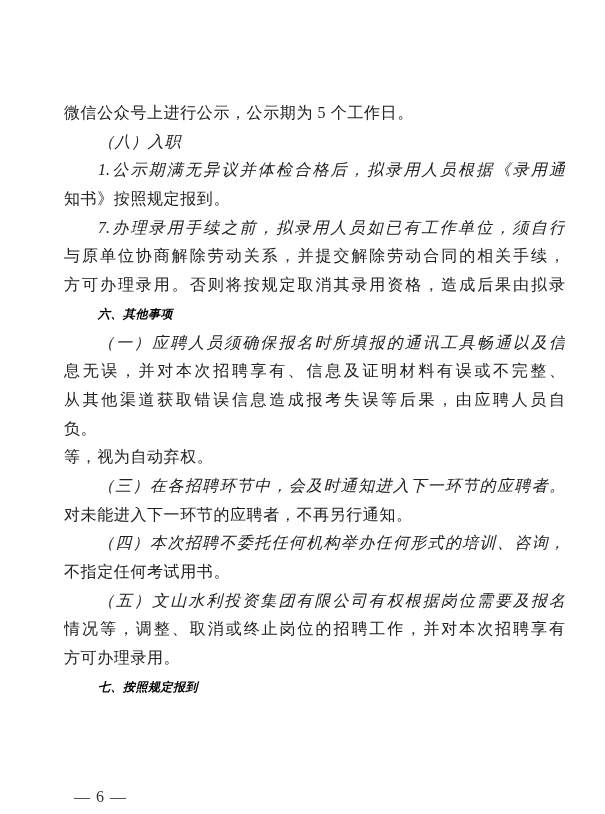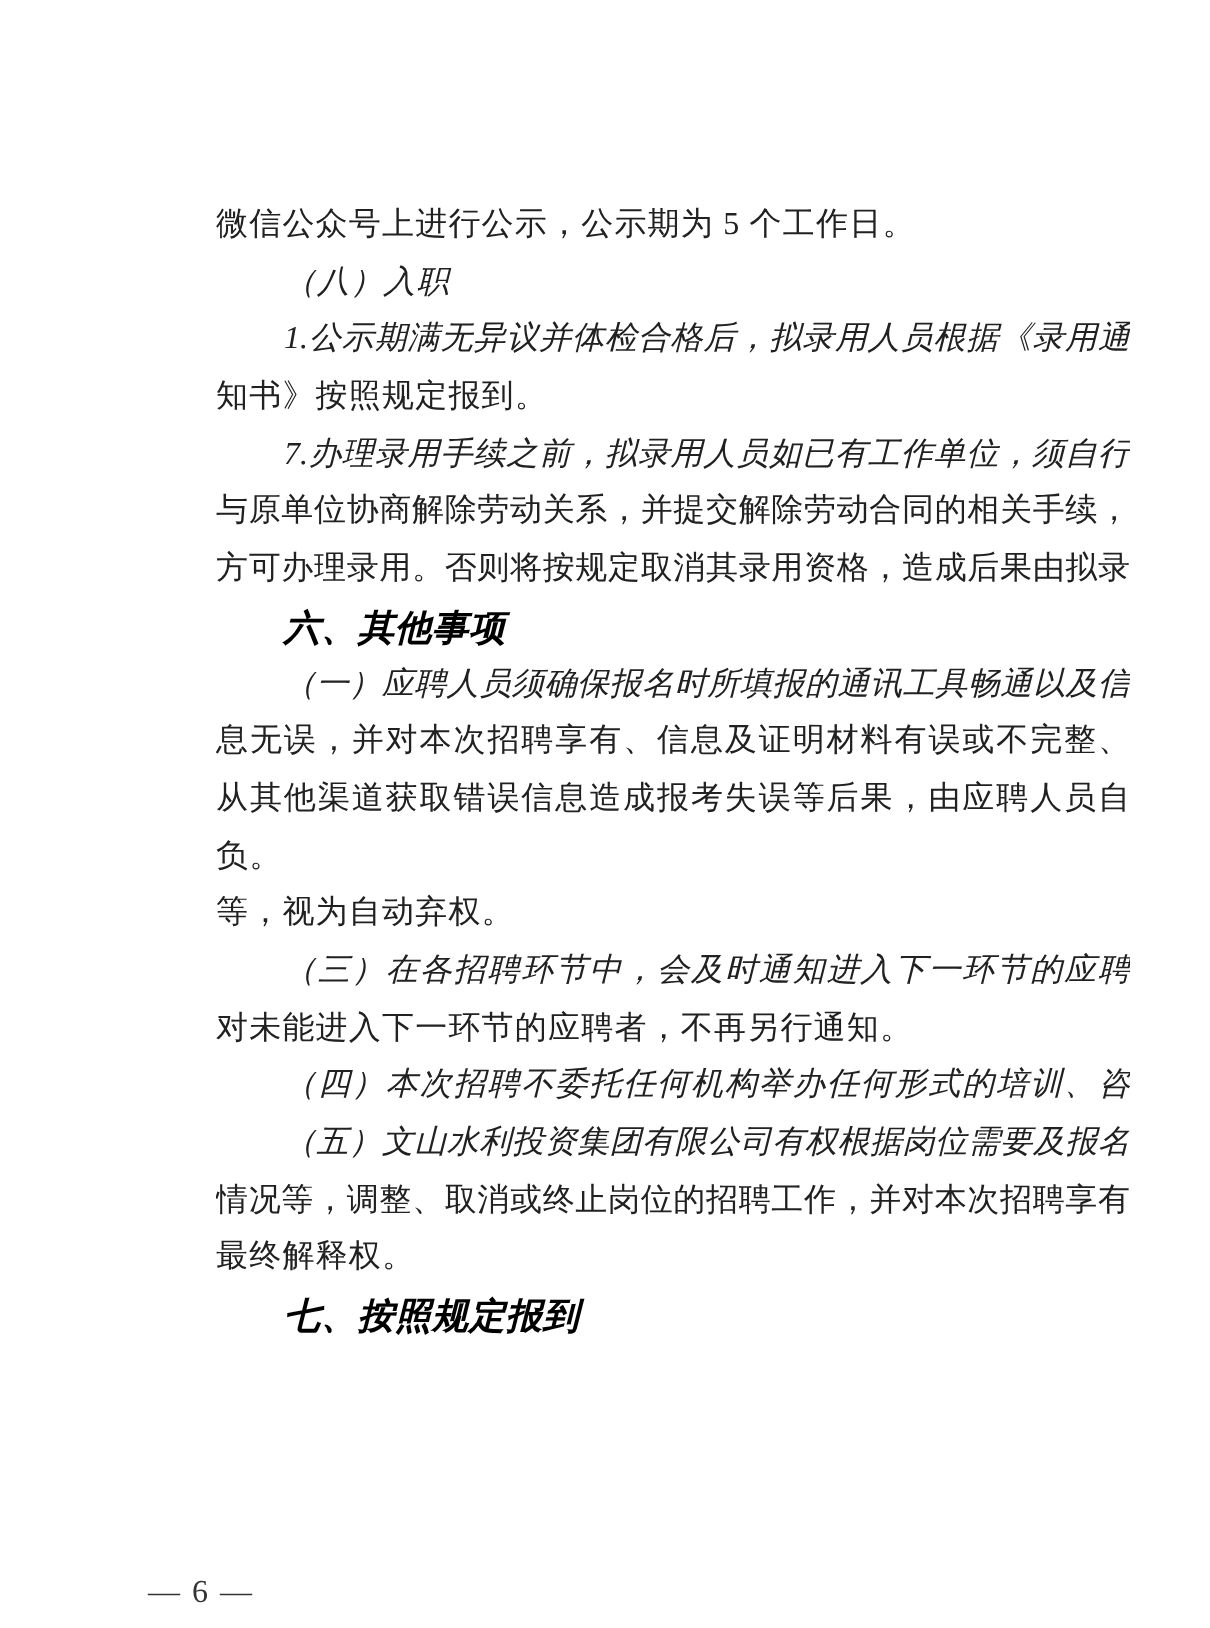--- a/index.html
+++ b/index.html
@@ -18,35 +18,34 @@
     width: 501px;
   }
   .line {
     height: 28.7px;
     line-height: 28.7px;
     font-size: 16px;
     color: #212121;
     letter-spacing: 0.6px;
     text-align: left;
     white-space: nowrap;
-    margin-left: 44px;
   }
   .line.justify {
     white-space: normal;
     letter-spacing: 0;
     text-align: justify;
     text-align-last: justify;
     text-justify: inter-character;
     overflow: hidden;
   }
   .line.indent { padding-left: 34px; font-style: italic; }
   .line.heading {
     font-family: "Liberation Sans", "DejaVu Sans", sans-serif;
     font-weight: 700;
-    font-size: 18px;
+    font-size: 12px;
     color: #000000;
     letter-spacing: 0.5px;
   }
   .page-number {
     position: absolute;
     left: 74px;
     top: 788px;
     font-size: 16px;
     line-height: 18px;
     color: #333333;
@@ -67,19 +66,20 @@
     <div class="line justify">方可办理录用。否则将按规定取消其录用资格，造成后果由拟录</div>
     <div class="line heading indent">六、其他事项</div>
     <div class="line indent justify">（一）应聘人员须确保报名时所填报的通讯工具畅通以及信</div>
     <div class="line justify">息无误，并对本次招聘享有、信息及证明材料有误或不完整、</div>
     <div class="line justify">从其他渠道获取错误信息造成报考失误等后果，由应聘人员自</div>
     <div class="line">负。</div>
     <div class="line">等，视为自动弃权。</div>
     <div class="line indent justify">（三）在各招聘环节中，会及时通知进入下一环节的应聘者。</div>
     <div class="line">对未能进入下一环节的应聘者，不再另行通知。</div>
     <div class="line indent justify">（四）本次招聘不委托任何机构举办任何形式的培训、咨询，</div>
+    <div class="line">不指定任何考试用书。</div>
     <div class="line indent justify">（五）文山水利投资集团有限公司有权根据岗位需要及报名</div>
     <div class="line justify">情况等，调整、取消或终止岗位的招聘工作，并对本次招聘享有</div>
-    <div class="line">最终解释权。</div>
+    <div class="line">方可办理录用。</div>
     <div class="line heading indent">七、按照规定报到</div>
   </div>
 
 <div class="page-number">— 6 —</div>
 
 </body></html>

